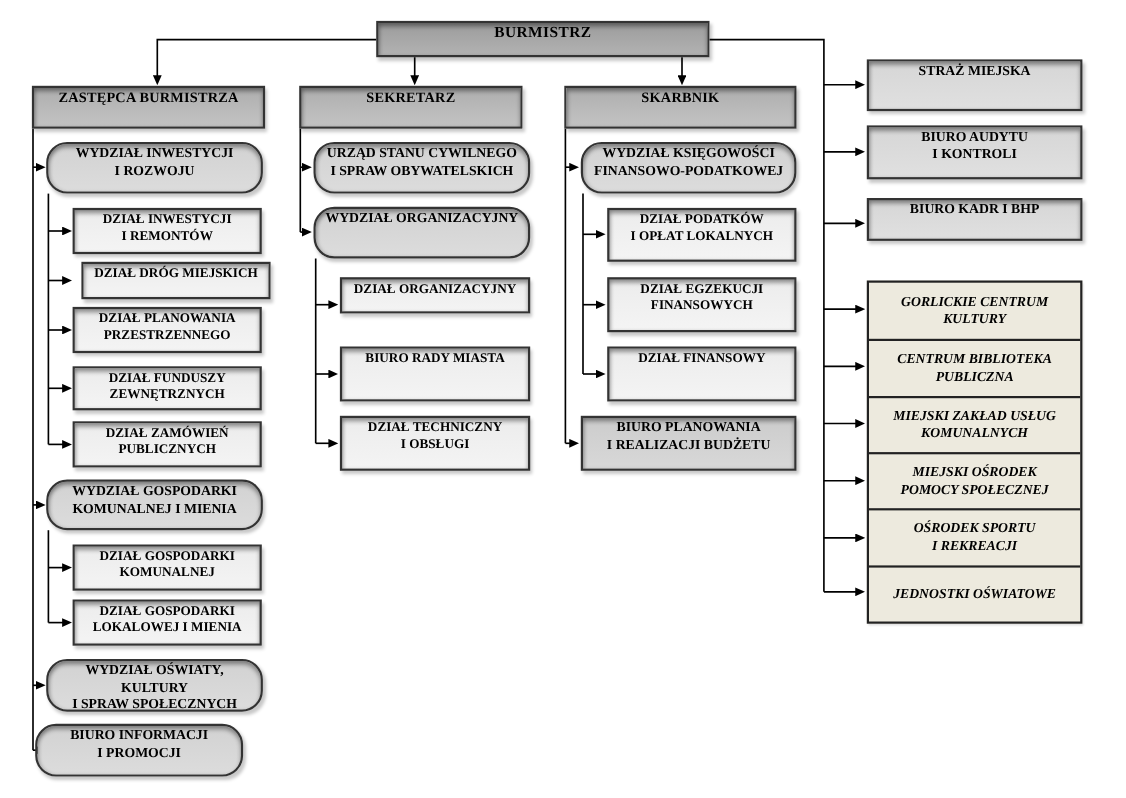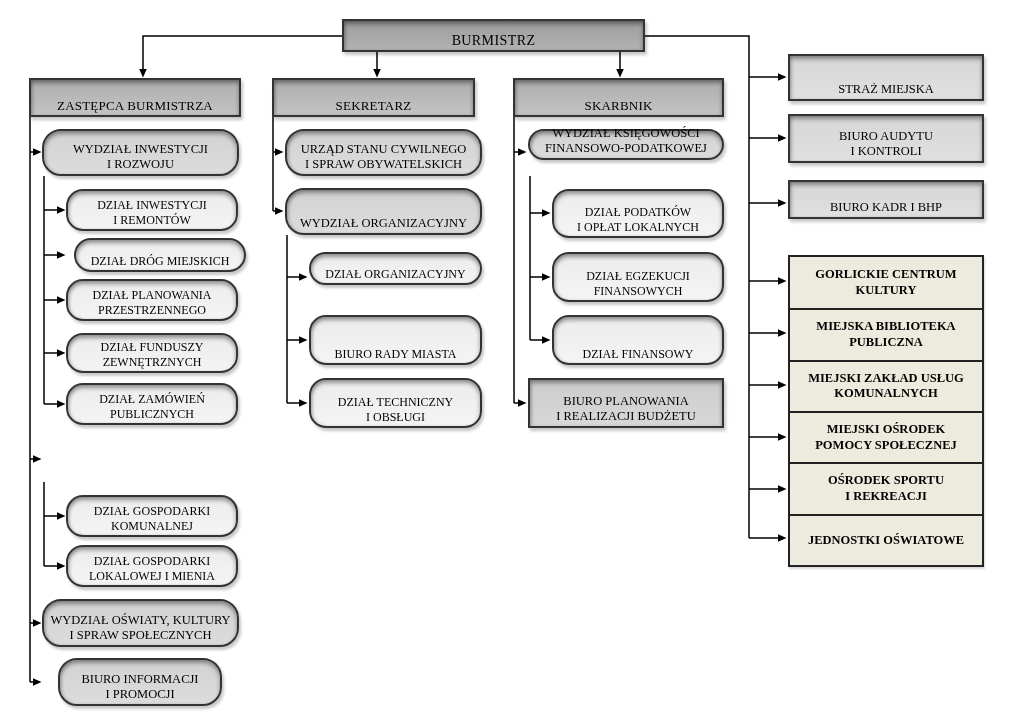--- a/index.html
+++ b/index.html
@@ -2,45 +2,45 @@
 <html><head>
 <meta charset="utf-8">
 <style>
   html,body{margin:0;padding:0;background:#fff;}
   .canvas{
     position:relative;width:1024px;height:725px;background:#fff;overflow:hidden;
     font-family:"Liberation Serif","DejaVu Serif",serif;
   }
   svg.wires{position:absolute;left:0;top:0;width:1024px;height:725px;}
   .node{
-    position:absolute;display:flex;align-items:flex-end;justify-content:center;
-    text-align:center;font-weight:normal;color:#000;
+    position:absolute;display:flex;align-items:flex-start;justify-content:center;
+    text-align:center;font-weight:bold;color:#000;
     border:2px solid #333;
     box-shadow: inset 0 3px 4px rgba(0,0,0,0.38), inset 2px 0 3px rgba(0,0,0,0.10), 2px 3px 3px rgba(0,0,0,0.22);
     box-sizing:border-box;
   }
   .node span{white-space:pre-line;line-height:1.25;padding:1px 3px;display:block;}
   .root{background:linear-gradient(#9c9c9c,#b2b2b2);font-size:14px;letter-spacing:.4px;}
   .hdr{background:linear-gradient(#aeaeae,#c3c3c3);font-size:13px;letter-spacing:.2px;}
   .dept{background:linear-gradient(#d2d2d2,#dcdcdc);font-size:12.5px;border-radius:19px;}
-  .sect{background:linear-gradient(#ececec,#f4f4f4);font-size:12px;border-radius:17px;}
+  .sect{background:linear-gradient(#ececec,#f4f4f4);font-size:12px;}
   .office{background:linear-gradient(#cccccc,#d8d8d8);font-size:12.5px;}
   .direct{background:linear-gradient(#d6d6d6,#e0e0e0);font-size:12.5px;}
   .muni-stack{
     position:absolute;left:788px;top:255px;width:196px;height:312px;
     border:2px solid #222;background:#edeade;box-sizing:border-box;
     display:grid;grid-template-rows:repeat(6,1fr);
     box-shadow:1px 2px 2px rgba(0,0,0,0.15);
   }
   .muni-row{
     display:flex;align-items:center;justify-content:center;text-align:center;
     font-weight:bold;font-size:12.5px;color:#000;border-top:2px solid #222;
   }
   .muni-row:first-child{border-top:none;}
-  .muni-row span{white-space:pre-line;line-height:1.25;padding:1px 3px;}
+  .muni-row span{white-space:pre-line;line-height:1.25;padding:1px 3px;font-style:italic;}
 </style>
 </head>
 <body>
 
 <div class="canvas">
 
   <svg class="wires" viewBox="0 0 1024 725">
     <defs>
       <marker id="arr" markerUnits="userSpaceOnUse" markerWidth="9" markerHeight="8" refX="1.5" refY="4" orient="auto">
         <path d="M0,0 L9,4 L0,8 Z" fill="#000"></path>
@@ -124,33 +124,37 @@
 PRZESTRZENNEGO</span>
   </div>
   <div class="node sect" style="left:66px;top:333px;width:172px;height:40px">
     <span>DZIAŁ FUNDUSZY
 ZEWNĘTRZNYCH</span>
   </div>
   <div class="node sect" style="left:66px;top:383px;width:172px;height:42px">
     <span>DZIAŁ ZAMÓWIEŃ
 PUBLICZNYCH</span>
   </div>
+  <div class="node dept" style="left:42px;top:436px;width:197px;height:46px">
+    <span>WYDZIAŁ GOSPODARKI
+KOMUNALNEJ I MIENIA</span>
+  </div>
   <div class="node sect" style="left:66px;top:495px;width:172px;height:42px">
     <span>DZIAŁ GOSPODARKI
 KOMUNALNEJ</span>
   </div>
   <div class="node sect" style="left:66px;top:545px;width:172px;height:42px">
     <span>DZIAŁ GOSPODARKI
 LOKALOWEJ I MIENIA</span>
   </div>
   <div class="node dept" style="left:42px;top:599px;width:197px;height:48px">
     <span>WYDZIAŁ OŚWIATY, KULTURY
 I SPRAW SPOŁECZNYCH</span>
   </div>
-  <div class="node dept" style="left:58px;top:658px;width:164px;height:48px">
+  <div class="node dept" style="left:32px;top:658px;width:189px;height:48px">
     <span>BIURO INFORMACJI
 I PROMOCJI</span>
   </div>
 
   <div class="node hdr" style="left:272px;top:78px;width:203px;height:39px">
     <span>SEKRETARZ</span>
   </div>
   <div class="node dept" style="left:285px;top:129px;width:197px;height:47px">
     <span>URZĄD STANU CYWILNEGO
 I SPRAW OBYWATELSKICH</span>
@@ -165,21 +169,21 @@
     <span>BIURO RADY MIASTA</span>
   </div>
   <div class="node sect" style="left:309px;top:378px;width:173px;height:50px">
     <span>DZIAŁ TECHNICZNY
 I OBSŁUGI</span>
   </div>
 
   <div class="node hdr" style="left:513px;top:78px;width:211px;height:39px">
     <span>SKARBNIK</span>
   </div>
-  <div class="node dept" style="left:528px;top:129px;width:196px;height:31px">
+  <div class="node dept" style="left:528px;top:129px;width:196px;height:47px">
     <span>WYDZIAŁ KSIĘGOWOŚCI
 FINANSOWO-PODATKOWEJ</span>
   </div>
   <div class="node sect" style="left:552px;top:189px;width:172px;height:49px">
     <span>DZIAŁ PODATKÓW
 I OPŁAT LOKALNYCH</span>
   </div>
   <div class="node sect" style="left:552px;top:252px;width:172px;height:50px">
     <span>DZIAŁ EGZEKUCJI
 FINANSOWYCH</span>
@@ -202,21 +206,21 @@
   <div class="node direct" style="left:788px;top:180px;width:196px;height:39px">
     <span>BIURO KADR I BHP</span>
   </div>
 
   <div class="muni-stack">
     <div class="muni-row">
       <span>GORLICKIE CENTRUM
 KULTURY</span>
     </div>
     <div class="muni-row">
-      <span>MIEJSKA BIBLIOTEKA
+      <span>CENTRUM BIBLIOTEKA
 PUBLICZNA</span>
     </div>
     <div class="muni-row">
       <span>MIEJSKI ZAKŁAD USŁUG
 KOMUNALNYCH</span>
     </div>
     <div class="muni-row">
       <span>MIEJSKI OŚRODEK
 POMOCY SPOŁECZNEJ</span>
     </div>

